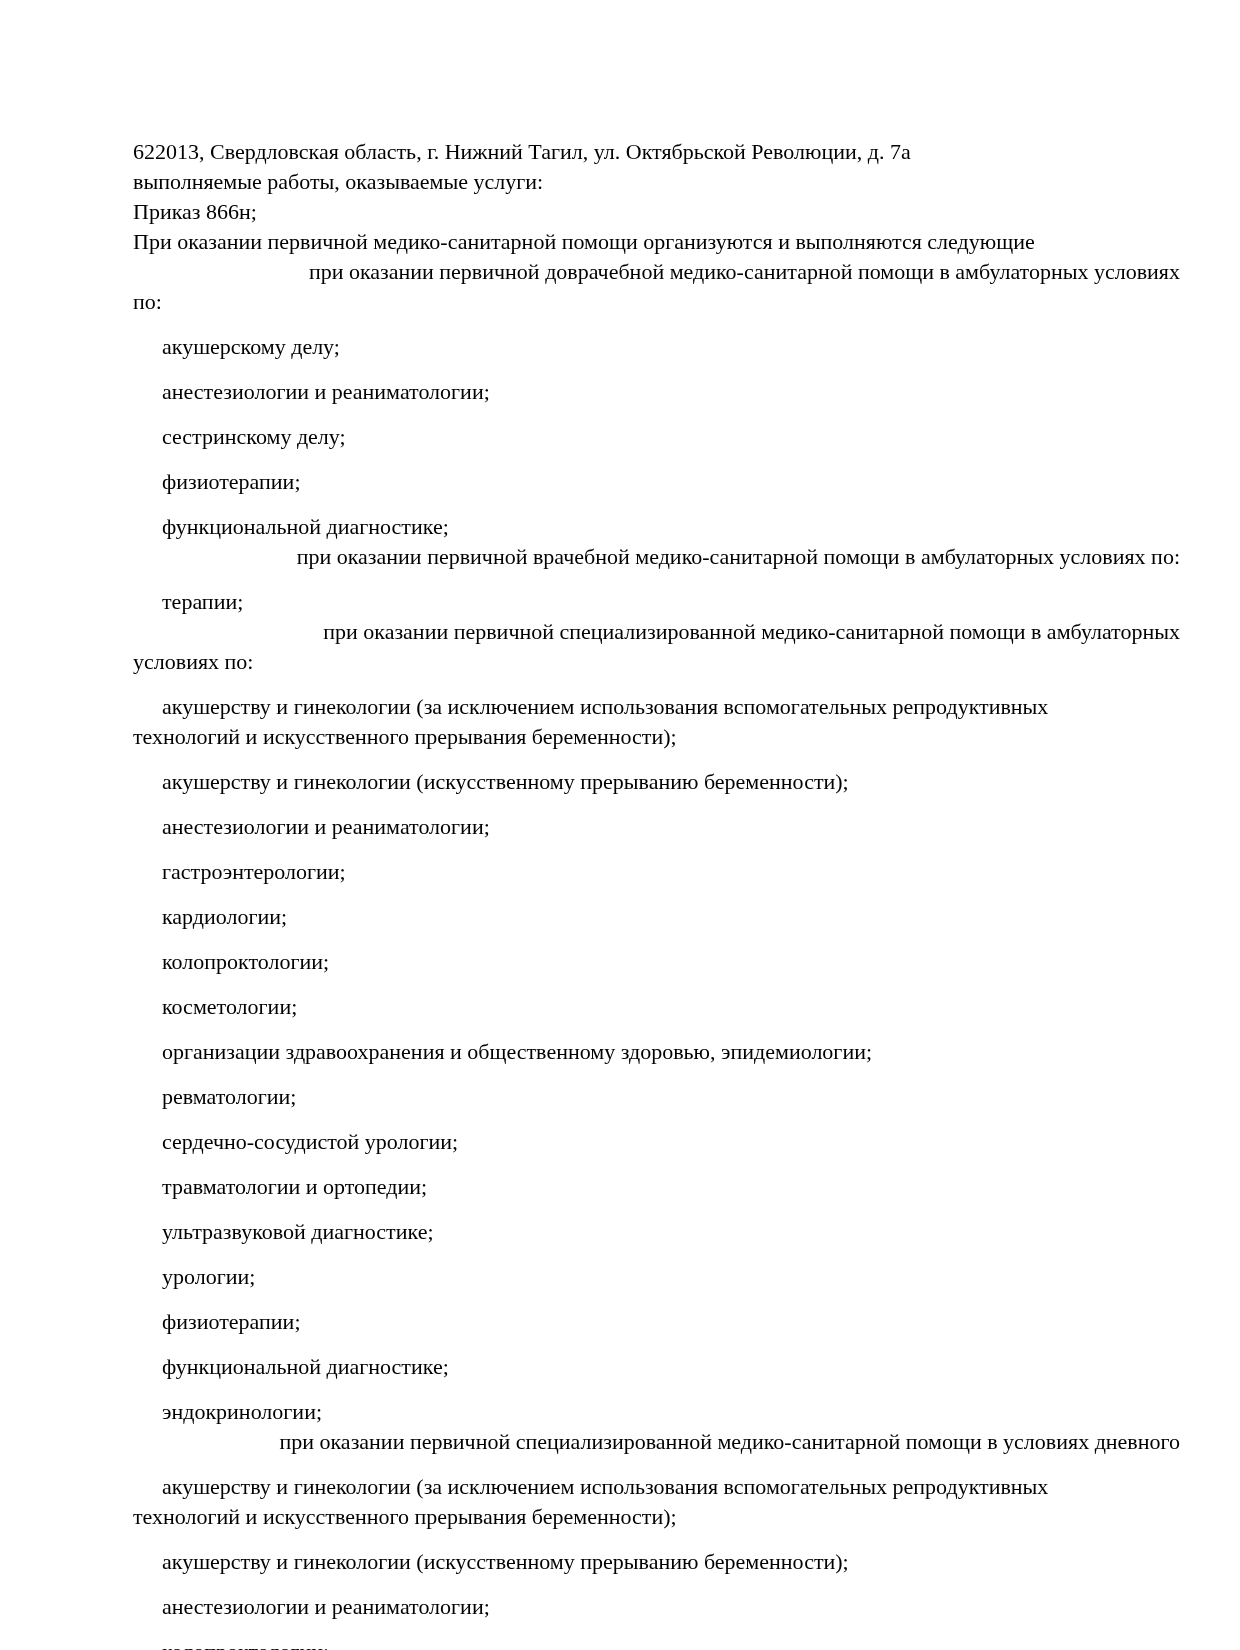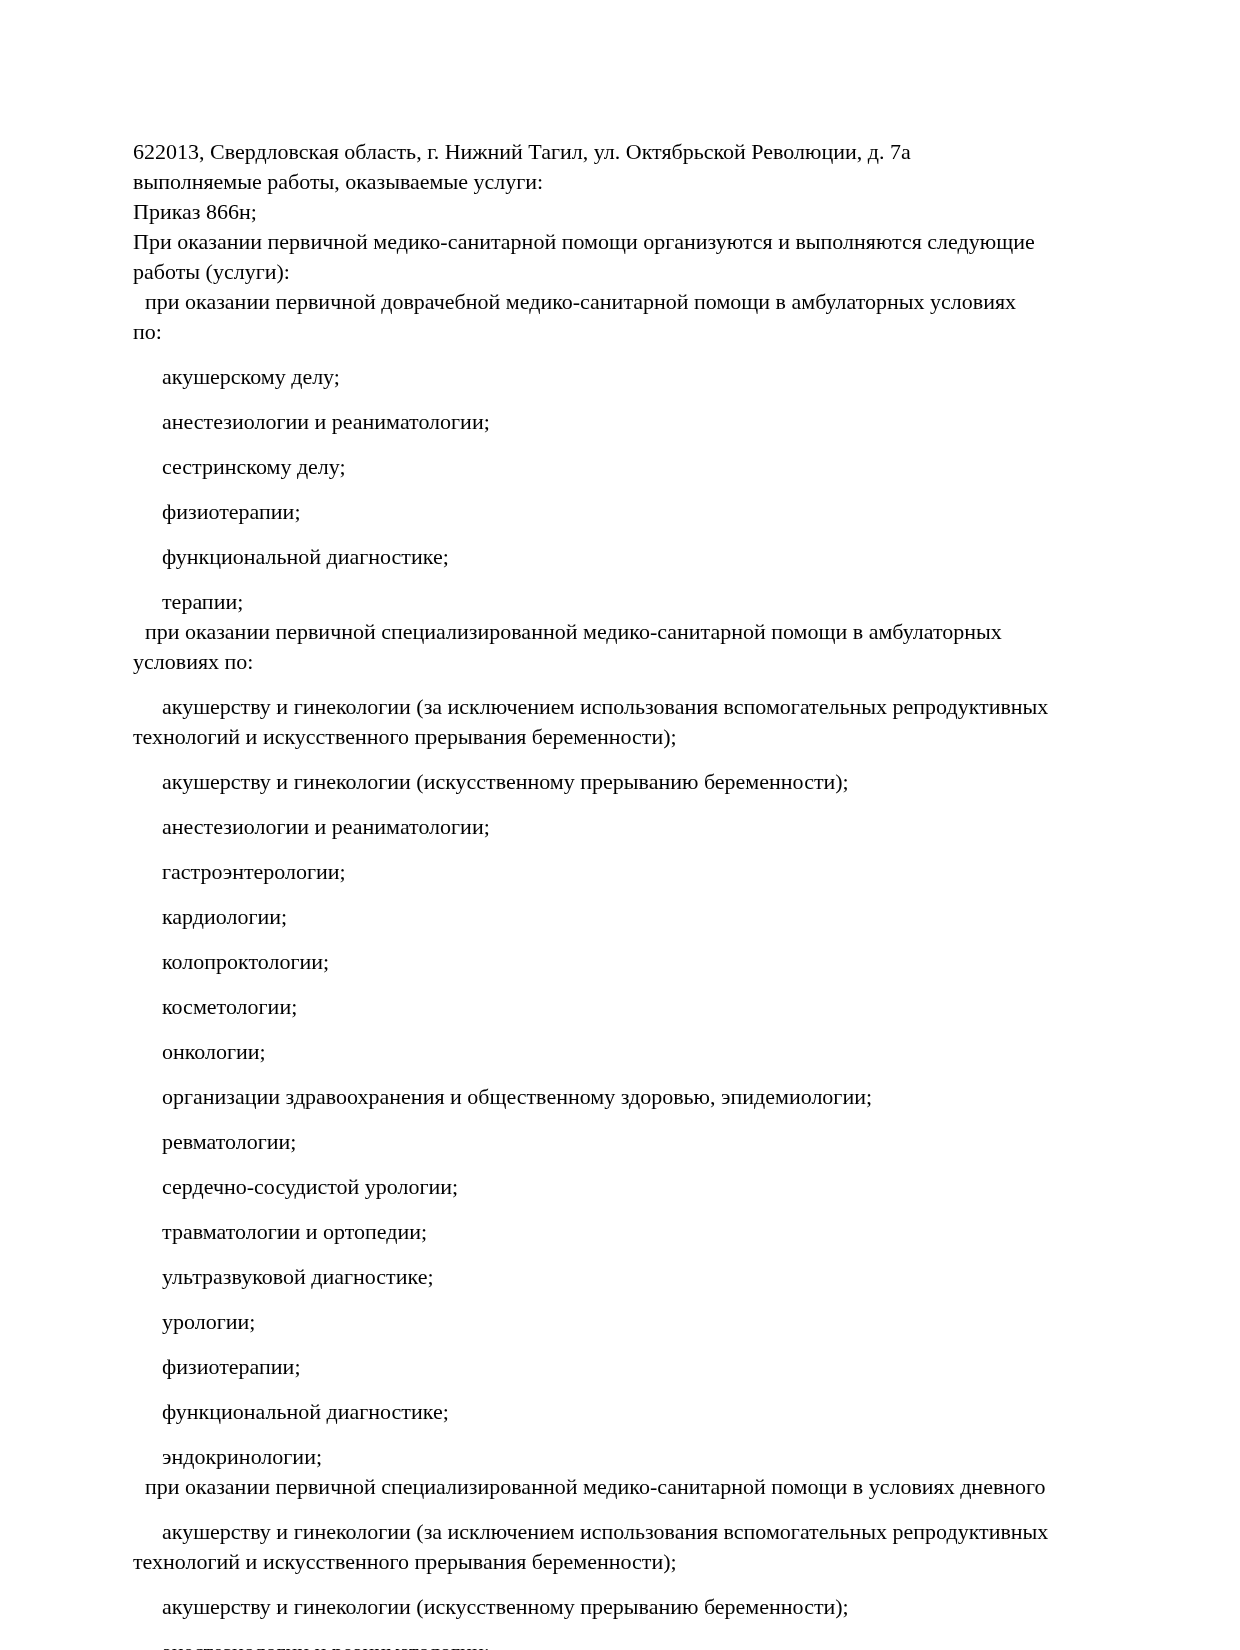--- a/index.html
+++ b/index.html
@@ -21,53 +21,52 @@
     top: 137px;
     right: 60px;
     font-size: 22px;
     line-height: 30px;
     color: #000000;
   }
   .line {
     white-space: pre;
     height: 30px;
   }
-  .line.indent-1 { padding-left: 12px; }
+  .line.indent-1 { padding-left: 12px; text-align: right; }
   .line.indent-2 { padding-left: 29px; margin-top: 15px; }
 </style>
 </head>
 <body>
 
 <div class="page">
   <div class="textblock">
 
   <div class="line">622013, Свердловская область, г. Нижний Тагил, ул. Октябрьской Революции, д. 7а</div>
       <div class="line">выполняемые работы, оказываемые услуги:</div>
       <div class="line">Приказ 866н;</div>
       <div class="line">При оказании первичной медико-санитарной помощи организуются и выполняются следующие</div>
-      <div class="line">работы (услуги):</div>
       <div class="line indent-1">при оказании первичной доврачебной медико-санитарной помощи в амбулаторных условиях</div>
       <div class="line">по:</div>
       <div class="line indent-2">акушерскому делу;</div>
       <div class="line indent-2">анестезиологии и реаниматологии;</div>
       <div class="line indent-2">сестринскому делу;</div>
       <div class="line indent-2">физиотерапии;</div>
       <div class="line indent-2">функциональной диагностике;</div>
+      <div class="line indent-1">при оказании первичной врачебной медико-санитарной помощи в амбулаторных условиях по:</div>
       <div class="line indent-2">терапии;</div>
       <div class="line indent-1">при оказании первичной специализированной медико-санитарной помощи в амбулаторных</div>
       <div class="line">условиях по:</div>
       <div class="line indent-2">акушерству и гинекологии (за исключением использования вспомогательных репродуктивных</div>
       <div class="line">технологий и искусственного прерывания беременности);</div>
       <div class="line indent-2">акушерству и гинекологии (искусственному прерыванию беременности);</div>
       <div class="line indent-2">анестезиологии и реаниматологии;</div>
       <div class="line indent-2">гастроэнтерологии;</div>
       <div class="line indent-2">кардиологии;</div>
       <div class="line indent-2">колопроктологии;</div>
       <div class="line indent-2">косметологии;</div>
-      <div class="line indent-2">онкологии;</div>
       <div class="line indent-2">организации здравоохранения и общественному здоровью, эпидемиологии;</div>
       <div class="line indent-2">ревматологии;</div>
       <div class="line indent-2">сердечно-сосудистой урологии;</div>
       <div class="line indent-2">травматологии и ортопедии;</div>
       <div class="line indent-2">ультразвуковой диагностике;</div>
       <div class="line indent-2">урологии;</div>
       <div class="line indent-2">физиотерапии;</div>
       <div class="line indent-2">функциональной диагностике;</div>
       <div class="line indent-2">эндокринологии;</div>
       <div class="line indent-1">при оказании первичной специализированной медико-санитарной помощи в условиях дневного</div>

